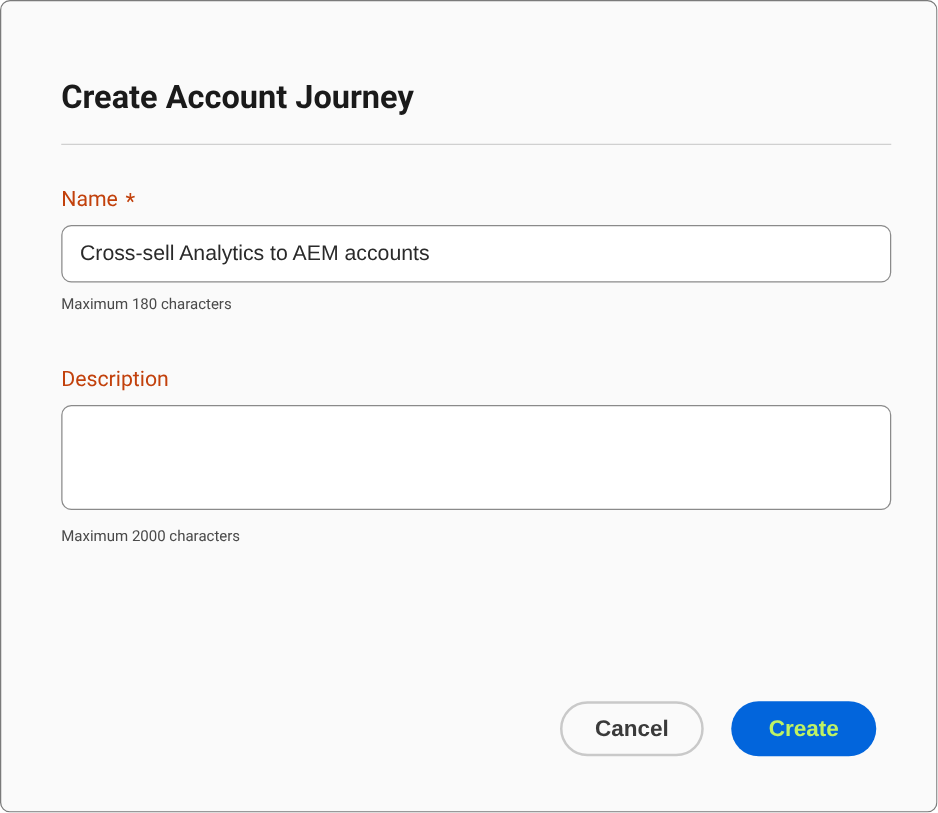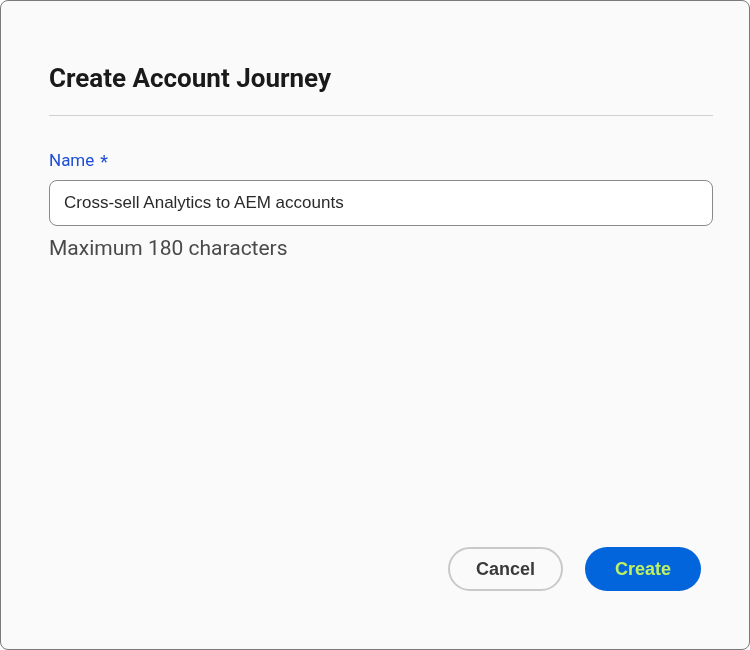--- a/index.html
+++ b/index.html
@@ -26,21 +26,21 @@
       margin-bottom: 22px;
     }
     .title-rule {
       border: none;
       border-top: 1px solid #d0d0d0;
       margin-bottom: 34px;
     }
     .field-group { margin-bottom: 44px; }
     .field-label {
       font-size: 17px;
-      color: #1d4ed8;
+      color: #c2410c;
       margin-bottom: 10px;
       display: flex;
       align-items: center;
       gap: 6px;
     }
     .required-asterisk {
       font-size: 18px;
       line-height: 1;
       position: relative;
       top: 2px;
@@ -63,28 +63,28 @@
       border-radius: 8px;
       background: #ffffff;
       font-size: 18px;
       color: #2a2a2a;
       padding: 10px 14px;
       resize: none;
       outline: none;
       font-family: inherit;
     }
     .helper-text {
-      font-size: 21px;
+      font-size: 12px;
       color: #4a4a4a;
       margin-top: 10px;
     }
     .button-row {
       position: absolute;
       right: 48px;
-      bottom: 58px;
+      bottom: 44px;
       display: flex;
       gap: 22px;
       align-items: center;
     }
     .btn {
       height: 44px;
       border-radius: 22px;
       font-size: 18px;
       font-weight: 600;
       padding: 0 26px;
@@ -116,19 +116,26 @@
 
   <div class="field-group">
     <div class="field-label">
       <span>Name</span>
       <span class="required-asterisk">*</span>
     </div>
     <input type="text" class="text-input" value="Cross-sell Analytics to AEM accounts" style="">
     <div class="helper-text">Maximum 180 characters</div>
   </div>
 
+  <div class="field-group">
+    <div class="field-label">
+      <span>Description</span>
+    </div>
+    <textarea class="textarea-input" value="" style=""></textarea>
+    <div class="helper-text">Maximum 2000 characters</div>
+  </div>
 
   <div class="button-row">
     <button class="btn btn-secondary">Cancel</button>
     <button class="btn btn-primary">Create</button>
   </div>
 
 </div>
 
 </body></html>

